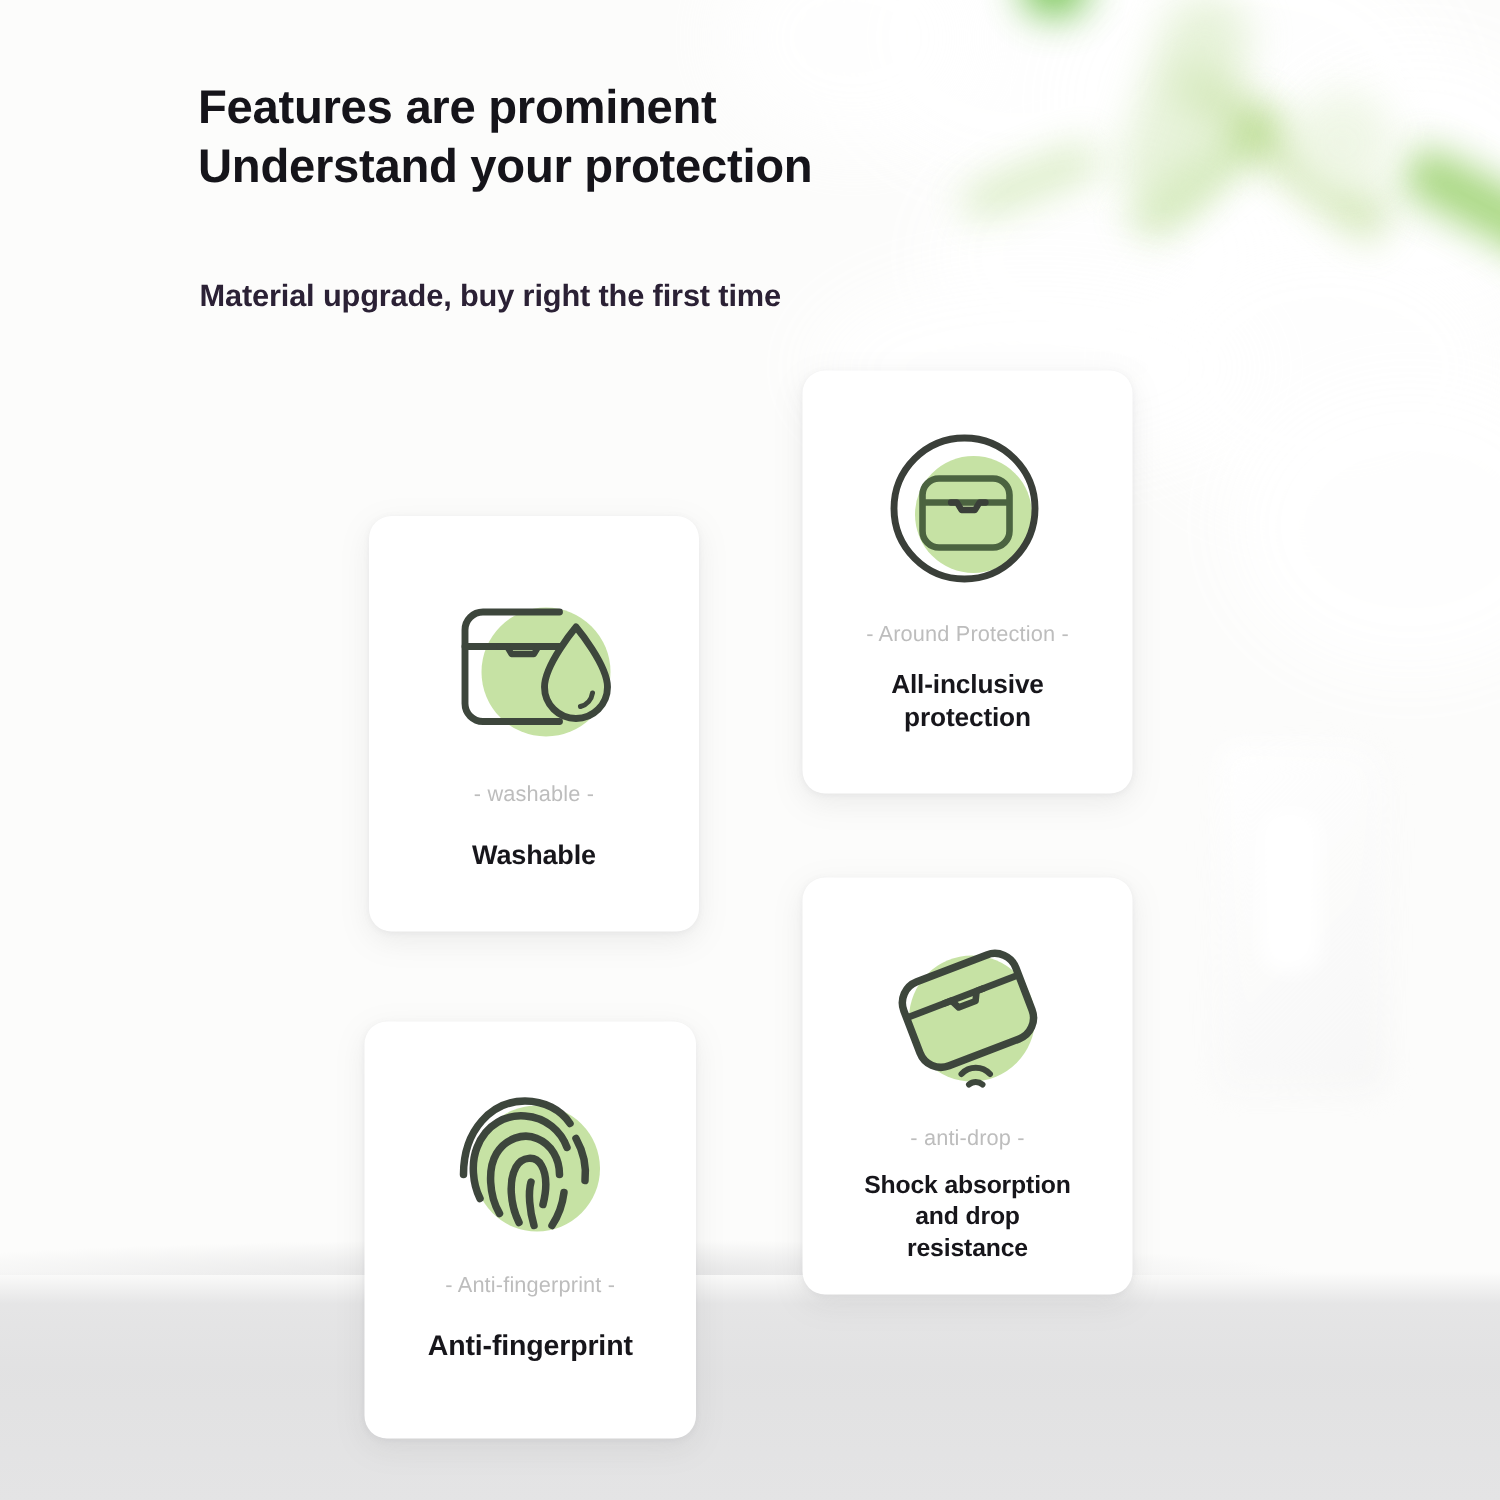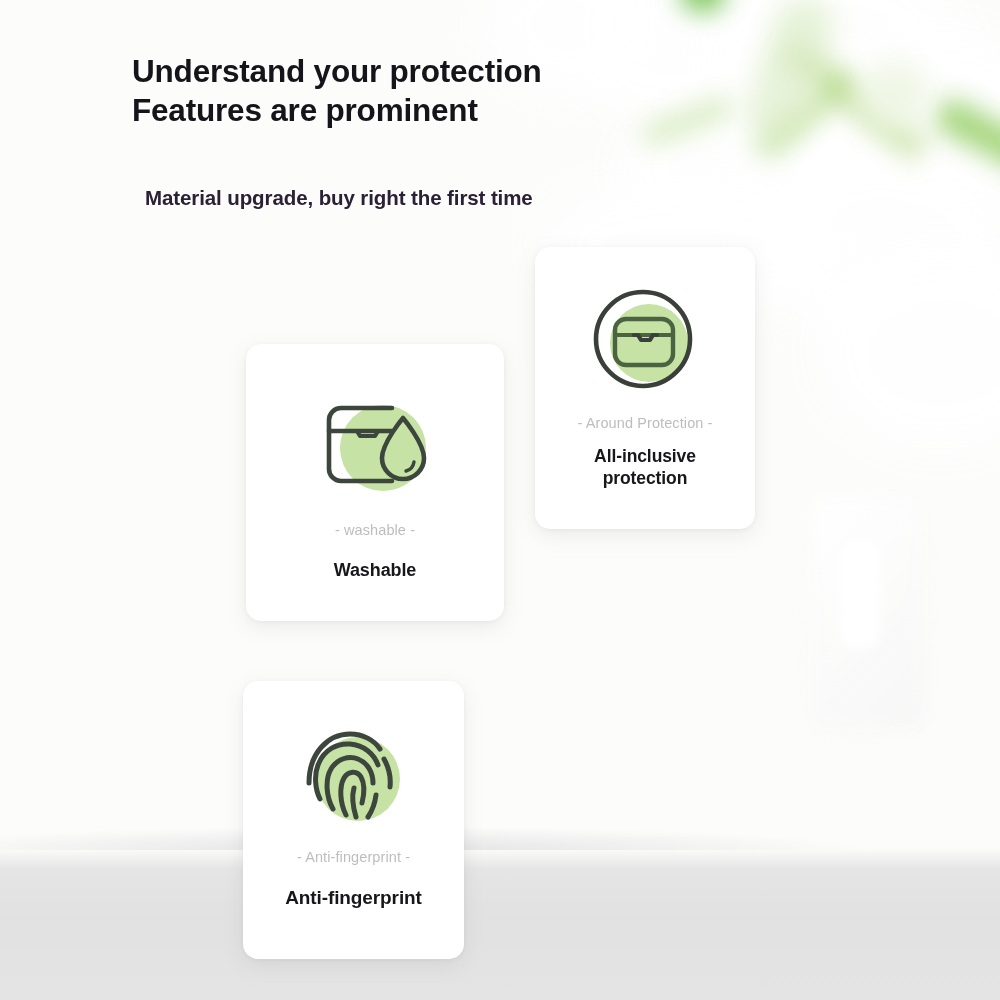--- a/index.html
+++ b/index.html
@@ -48,21 +48,21 @@
   #content { position:relative; z-index:3; width:1000px; height:1000px; }
 
   #headline {
     position:absolute; left:132px; top:52px; width:620px;
   }
   #headline .hl-line {
     font-size:31.5px; font-weight:bold; color:#15141a;
     line-height:39px; letter-spacing:-.2px; white-space:nowrap;
   }
   #subhead {
-    position:absolute; left:145px; top:186px;
+    position:absolute; left:133px; top:186px;
     font-size:20.5px; font-weight:bold; color:#2b2135;
     letter-spacing:-.1px; white-space:nowrap;
   }
 
   
   .card {
     position:absolute;
     background:#ffffff;
     border-radius:15px;
     box-shadow:0 6px 20px rgba(120,120,125,.13), 0 1px 4px rgba(120,120,125,.08);
@@ -71,21 +71,21 @@
   .icon-wrap { position:relative; display:flex; align-items:center; justify-content:center; }
   .sub-label {
     color:#bdbdbd; font-size:14.5px; font-weight:normal; text-align:center;
     letter-spacing:.1px; white-space:nowrap;
   }
   .main-label {
     color:#17161b; font-weight:bold; text-align:center; letter-spacing:-.1px;
   }
 
   
-  #card-washable { left:246px; top:344px; width:258px; height:277px; }
+  #card-washable { left:246px; top:344px; width:220px; height:277px; }
   #card-washable .icon-wrap { margin-top:52px; }
   #card-washable .sub-label { margin-top:22px; }
   #card-washable .main-label { margin-top:22px; font-size:18px; }
 
   
   #card-protection { left:535px; top:247px; width:220px; height:282px; }
   #card-protection .icon-wrap { margin-top:38px; }
   #card-protection .sub-label { margin-top:18px; }
   #card-protection .main-label { margin-top:14px; font-size:17.5px; line-height:22px; }
 
@@ -124,22 +124,22 @@
 </div>
 
 <div id="right-object"></div>
 <div id="right-object2"></div>
 <div id="surface-edge"></div>
 <div id="surface-band"></div>
 
 <div id="content">
 
   <div id="headline">
+    <div class="hl-line">Features are prominent</div>
     <div class="hl-line">Understand your protection</div>
-    <div class="hl-line">Features are prominent</div>
   </div>
 
   <div id="subhead">Material upgrade, buy right the first time</div>
 
   <div class="card" id="card-washable">
     <div class="icon-wrap">
       <svg width="118" height="104" viewBox="0 0 118 104">
         <circle cx="67" cy="52" r="43" fill="#c6e2a4"></circle>
         <g fill="none" stroke="#3d463c" stroke-width="4.6" stroke-linecap="round" stroke-linejoin="round">
           <path d="M76 12 H25 a12 12 0 0 0 -12 12 V73 a12 12 0 0 0 12 12 H76"></path>
@@ -183,14 +183,36 @@
         <path d="M45 50 h4 l3 5 h9 l3 -5 h4" fill="none" stroke="#3a3f39" stroke-width="4.2" stroke-linejoin="round" stroke-linecap="round"></path>
       </svg>
     </div>
     <div class="sub-label">- Around Protection -</div>
     <div class="main-label">
       <div>All-inclusive</div>
       <div>protection</div>
     </div>
   </div>
 
+  <div class="card" id="card-antidrop">
+    <div class="icon-wrap">
+      <svg width="118" height="112" viewBox="0 0 118 112">
+        <circle cx="62" cy="58" r="42" fill="#c6e2a4"></circle>
+        <g transform="rotate(-21 58 52)">
+          <rect x="19" y="23" width="80" height="60" rx="15" fill="none" stroke="#3d463c" stroke-width="5"></rect>
+          <path d="M19 43 H99" fill="none" stroke="#3d463c" stroke-width="4.6"></path>
+          <path d="M46 43 h5 l3 6 h12 l3 -6 h5" fill="none" stroke="#3d463c" stroke-width="4.4" stroke-linejoin="round" stroke-linecap="round"></path>
+        </g>
+        <g fill="none" stroke="#3d463c" stroke-width="4" stroke-linecap="round">
+          <path d="M55 95 a13 13 0 0 1 19 0"></path>
+          <path d="M60 102 a7 7 0 0 1 9 0"></path>
+        </g>
+      </svg>
+    </div>
+    <div class="sub-label">- anti-drop -</div>
+    <div class="main-label">
+      <div>Shock absorption</div>
+      <div>and drop</div>
+      <div>resistance</div>
+    </div>
+  </div>
 
 </div>
 
 </body></html>

